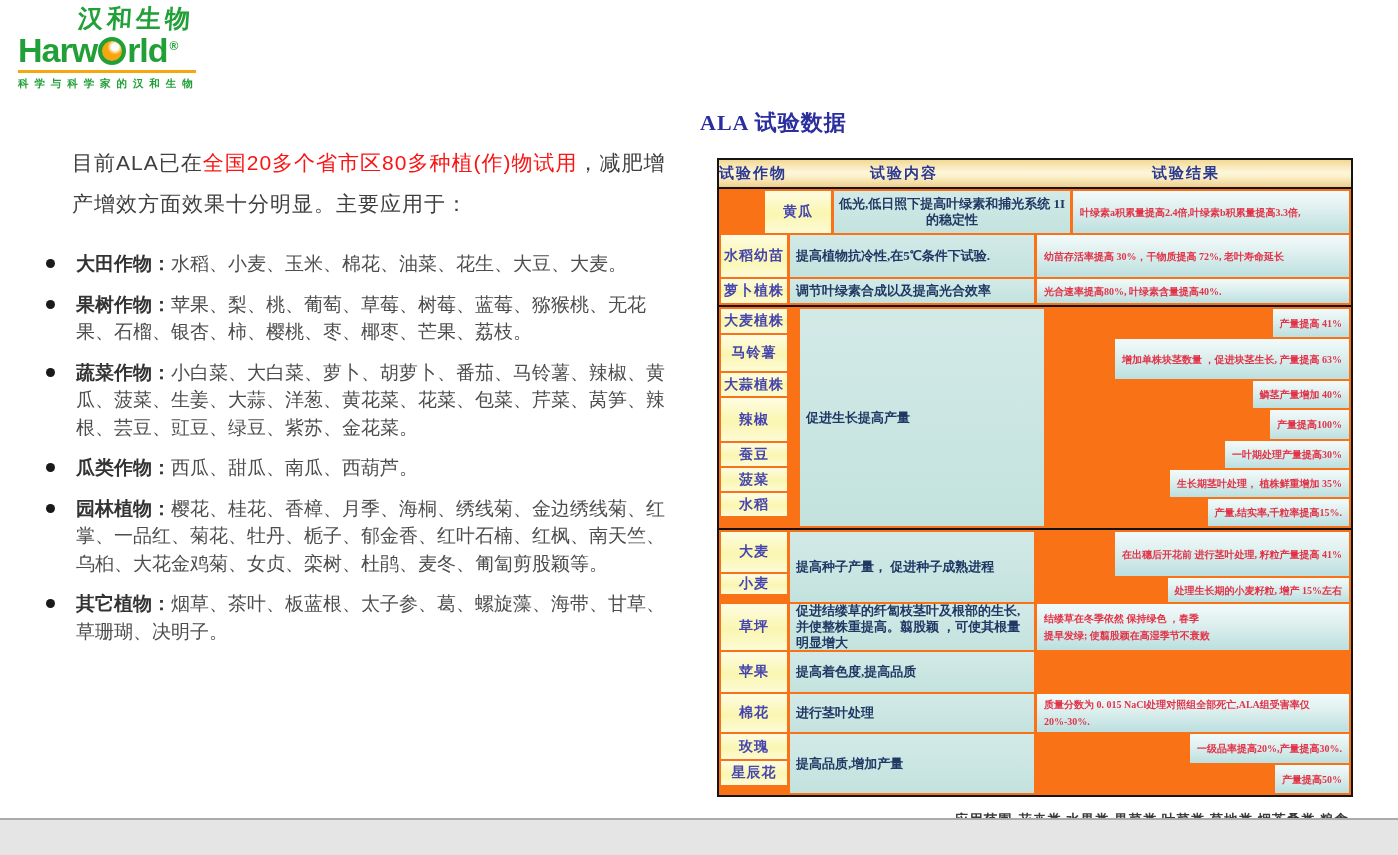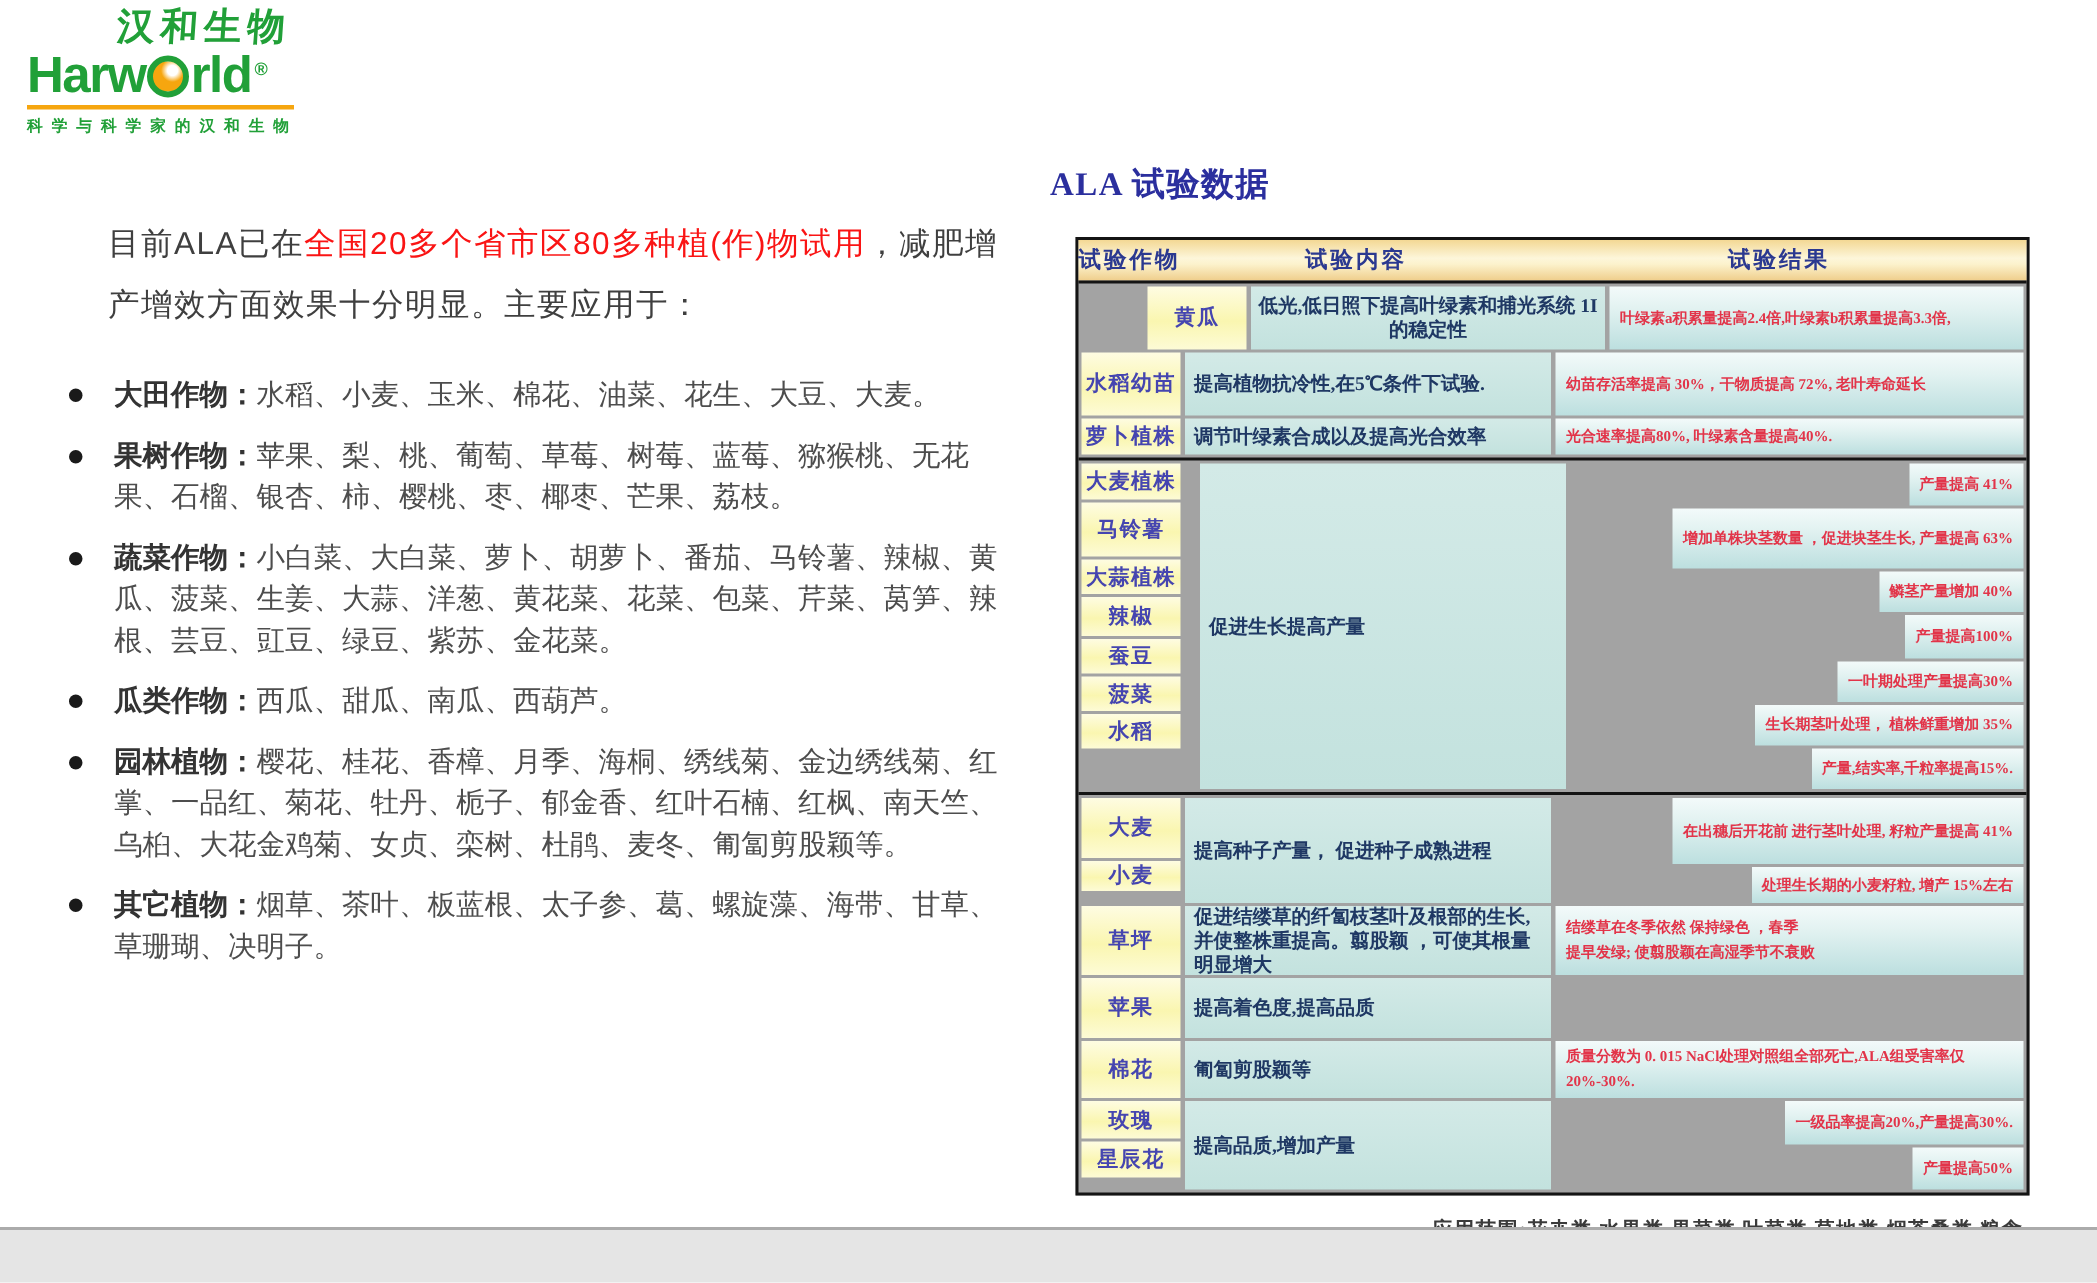--- a/index.html
+++ b/index.html
@@ -31,21 +31,21 @@
   .bullets{list-style:none;margin:26px 0 0 0;padding:0 0 0 6px;}
   .bullets li{position:relative;padding-left:30px;margin-bottom:13px;
     font-size:19px;line-height:27.5px;color:#4D4D4D;}
   .bullets li .dot{position:absolute;left:0;top:9px;width:9px;height:9px;border-radius:50%;
     background:#1a1a1a;}
   .bullets li b{color:#333333;}
   
   .right-col{position:absolute;left:690px;top:108px;width:670px;}
   .table-title{margin:0 0 20px 10px;font-family:"Liberation Serif",serif;
     color:#2B2F9E;font-size:22px;font-weight:bold;letter-spacing:1px;}
-  .ala-table{margin-left:27px;width:632px;border:2px solid #141414;background:#a3a3a3;
+  .ala-table{margin-left:27px;width:632px;border:2px solid #141414;background:#f97316;
     font-family:"Liberation Serif",serif;}
   .thead{display:flex;border-bottom:2px solid #141414;
     background:linear-gradient(180deg,#F3D894 0%,#FDF6DA 45%,#FCF2CC 60%,#EFCE8C 100%);}
   .thead .hc{font-weight:bold;color:#2B3990;font-size:15px;text-align:center;
     padding:4px 0;letter-spacing:2px;}
   .hc.w1{width:68px;}  .hc.w2{width:234px;}  .hc.w3{flex:1;}
   .sec{padding:2px;}
   .sec + .sec{border-top:2px solid #141414;gap:13px;}
   .rowline{display:flex;column-gap:3px;}
   .rowline + .rowline{margin-top:2px;}
@@ -125,21 +125,21 @@
         <div class="cell c2 colB">调节叶绿素合成以及提高光合效率</div>
         <div class="cell c3 colC">光合速率提高80%,  叶绿素含量提高40%.</div>
       </div>
     </div>
 
     <div class="sec rowline">
       <div class="stack colA">
         <div class="cell c1" style="height:24px">大麦植株</div>
         <div class="cell c1" style="height:36px">马铃薯</div>
         <div class="cell c1" style="height:23px">大蒜植株</div>
-        <div class="cell c1" style="height:26px">辣椒</div>
+        <div class="cell c1" style="height:43px">辣椒</div>
         <div class="cell c1" style="height:23px">蚕豆</div>
         <div class="cell c1" style="height:23px">菠菜</div>
         <div class="cell c1" style="height:23px">水稻</div>
       </div>
       <div class="cell c2 colB">促进生长提高产量</div>
       <div class="stack colC">
         <div class="cell c3" style="height:24px">产量提高 41%</div>
         <div class="cell c3" style="height:36px">增加单株块茎数量 ，促进块茎生长, 产量提高 63%</div>
         <div class="cell c3" style="height:23px">鳞茎产量增加 40%</div>
         <div class="cell c3" style="height:25px">产量提高100%</div>
@@ -167,21 +167,21 @@
 并使整株重提高。翦股颖 ，可使其根量明显增大</div>
         <div class="cell c3 colC pre">结缕草在冬季依然 保持绿色 ，春季
 提早发绿; 使翦股颖在高湿季节不衰败</div>
       </div>
       <div class="group rowline" style="height:40px;">
         <div class="cell c1 colA">苹果</div>
         <div class="cell c2 colB">提高着色度,提高品质</div>
       </div>
       <div class="group rowline" style="height:38px;">
         <div class="cell c1 colA">棉花</div>
-        <div class="cell c2 colB">匍匐剪股颖等</div>
+        <div class="cell c2 colB">进行茎叶处理</div>
         <div class="cell c3 colC">质量分数为 0. 015 NaCl处理对照组全部死亡,ALA组受害率仅20%-30%.</div>
       </div>
       <div class="group rowline">
         <div class="stack colA">
           <div class="cell c1" style="height:25px">玫瑰</div>
           <div class="cell c1" style="height:24px">星辰花</div>
         </div>
         <div class="cell c2 colB">提高品质,增加产量</div>
         <div class="stack colC">
           <div class="cell c3" style="height:25px">一级品率提高20%,产量提高30%.</div>

